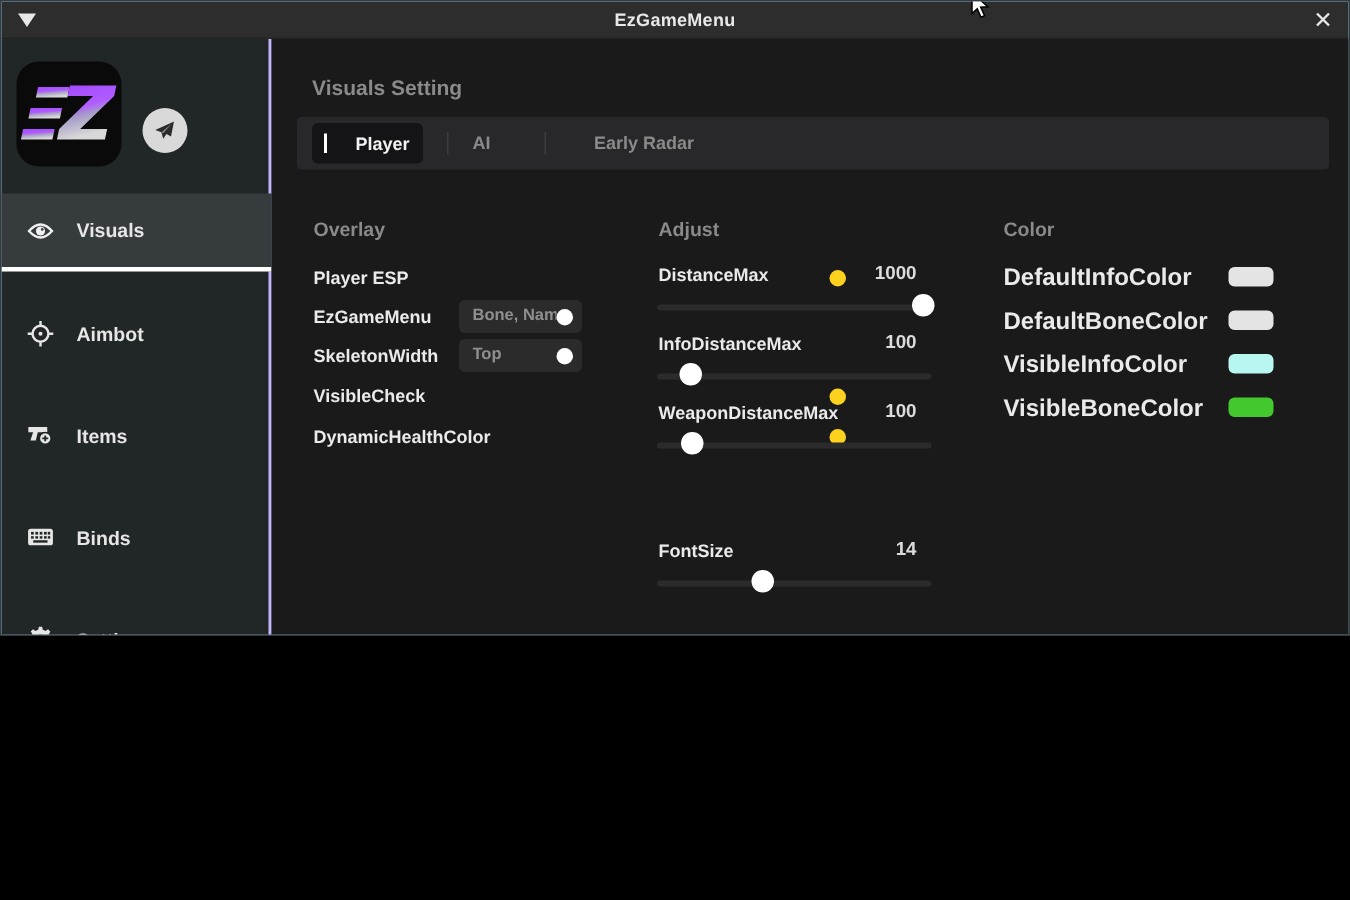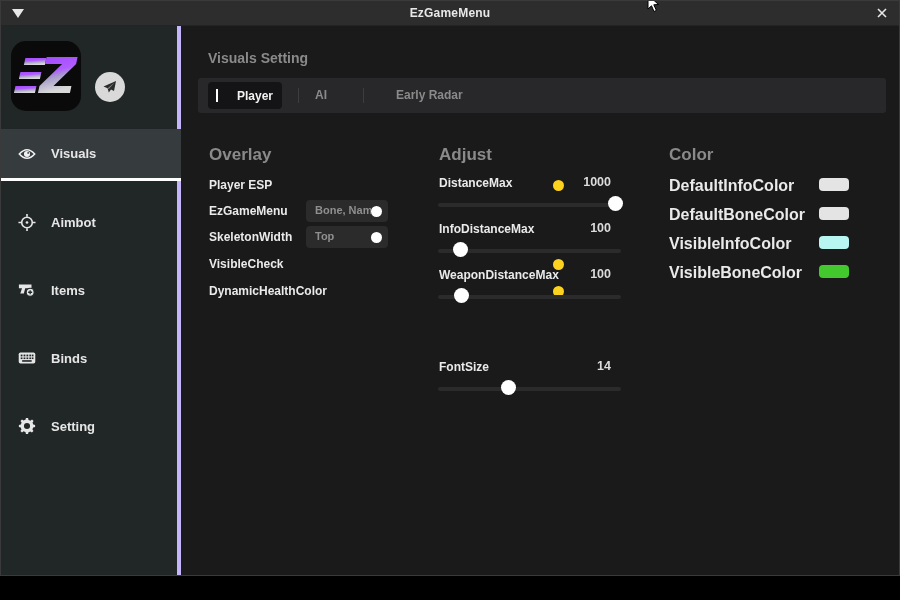--- a/index.html
+++ b/index.html
@@ -1,46 +1,46 @@
 <!DOCTYPE html>
 <html><head>
 <meta charset="utf-8">
 <style>
   * { margin:0; padding:0; box-sizing:border-box; }
   html,body { width:900px; height:600px; overflow:hidden; background:#000; }
   body { font-family:"Liberation Sans", sans-serif; }
-  .window { position:relative; width:900px; height:576px; background:#7dd3fc; border:1px solid #3a3a3a; overflow:hidden; }
+  .window { position:relative; width:900px; height:424px; background:#7dd3fc; border:1px solid #3a3a3a; overflow:hidden; }
 
   
   .titlebar { position:absolute; left:0; top:0; width:100%; height:25px; background:#2d2d2d; border-bottom:1px solid #242424; }
   .titlebar .tri { position:absolute; left:11px; top:8px; width:0; height:0; border-left:6px solid transparent; border-right:6px solid transparent; border-top:9px solid #e8e8e8; cursor:pointer; }
   .titlebar .wtitle { position:absolute; left:0; right:0; top:5px; text-align:center; color:#e8e8e8; font-size:12px; font-weight:bold; letter-spacing:.2px; }
   .titlebar .close { position:absolute; right:8px; top:3px; width:18px; height:18px; cursor:pointer; }
   .cursor { position:absolute; left:646px; top:-7px; z-index:50; pointer-events:none; }
 
   
-  .sidebar { position:absolute; left:0; top:25px; width:180px; height:575px; background:#212627; border-right:4px solid #c4b5fd; }
+  .sidebar { position:absolute; left:0; top:25px; width:180px; height:575px; background:#212627; border-right:2px solid #c4b5fd; }
   .logo { position:absolute; left:10px; top:15px; width:70px; height:70px; background:#0a0a0a; border-radius:15px; overflow:hidden; }
   .tg { position:absolute; left:94px; top:46px; width:30px; height:30px; border-radius:50%; background:#d9d9d9; display:flex; align-items:center; justify-content:center; cursor:pointer; }
   .nav-item { position:absolute; left:0; width:180px; height:52px; display:flex; align-items:center; cursor:pointer; }
   .nav-item .nicon { position:absolute; left:17px; width:18px; height:18px; display:flex; align-items:center; justify-content:center; }
   .nav-item .nlabel { position:absolute; left:50px; color:#e6e6e6; font-size:13px; font-weight:bold; }
   .nav-item.active { background:#363b3e; border-bottom:3px solid #ffffff; }
 
   
   .main { position:absolute; left:180px; top:25px; width:720px; height:575px; background:#1a1a1a; }
   .page-title { position:absolute; left:27px; top:24px; color:#8a8a8a; font-size:14px; font-weight:bold; }
   .tabbar { position:absolute; left:17px; top:52px; width:688px; height:35px; background:#28282b; border-radius:3px; }
   .tab-active { position:absolute; left:10px; top:4px; width:74px; height:27px; background:#141416; border-radius:4px; display:flex; align-items:center; cursor:pointer; }
   .tab-active .bar { position:absolute; left:8px; top:7px; width:2px; height:13px; background:#ffffff; }
   .tab-active .tlabel { position:absolute; left:20px; width:54px; text-align:center; color:#f2f2f2; font-size:12px; font-weight:bold; }
   .tab { position:absolute; top:10px; color:#8a8a8a; font-size:12px; font-weight:bold; cursor:pointer; }
   .tab-divider { position:absolute; top:10px; width:1px; height:15px; background:#3d3d40; }
 
-  .col-header { position:absolute; color:#8a8a8a; font-size:17px; font-weight:bold; }
+  .col-header { position:absolute; color:#8a8a8a; font-size:13px; font-weight:bold; }
 
   
   .ov-label { position:absolute; left:28px; color:#eaeaea; font-size:12px; font-weight:bold; }
   .dot { position:absolute; width:11px; height:11px; border-radius:50%; cursor:pointer; }
   .dropdown { position:absolute; left:125px; width:82px; height:22px; background:#2b2b2b; border-radius:4px; cursor:pointer; overflow:hidden; }
   .dropdown .dval { position:absolute; left:9px; top:4px; width:56px; color:#8f8f8f; font-size:11px; font-weight:bold; white-space:nowrap; overflow:hidden; }
   .dropdown .ddot { position:absolute; right:6px; top:5.5px; width:11px; height:11px; border-radius:50%; background:#ffffff; }
 
   
   .slider-row { position:absolute; left:257px; width:183px; height:40px; }

